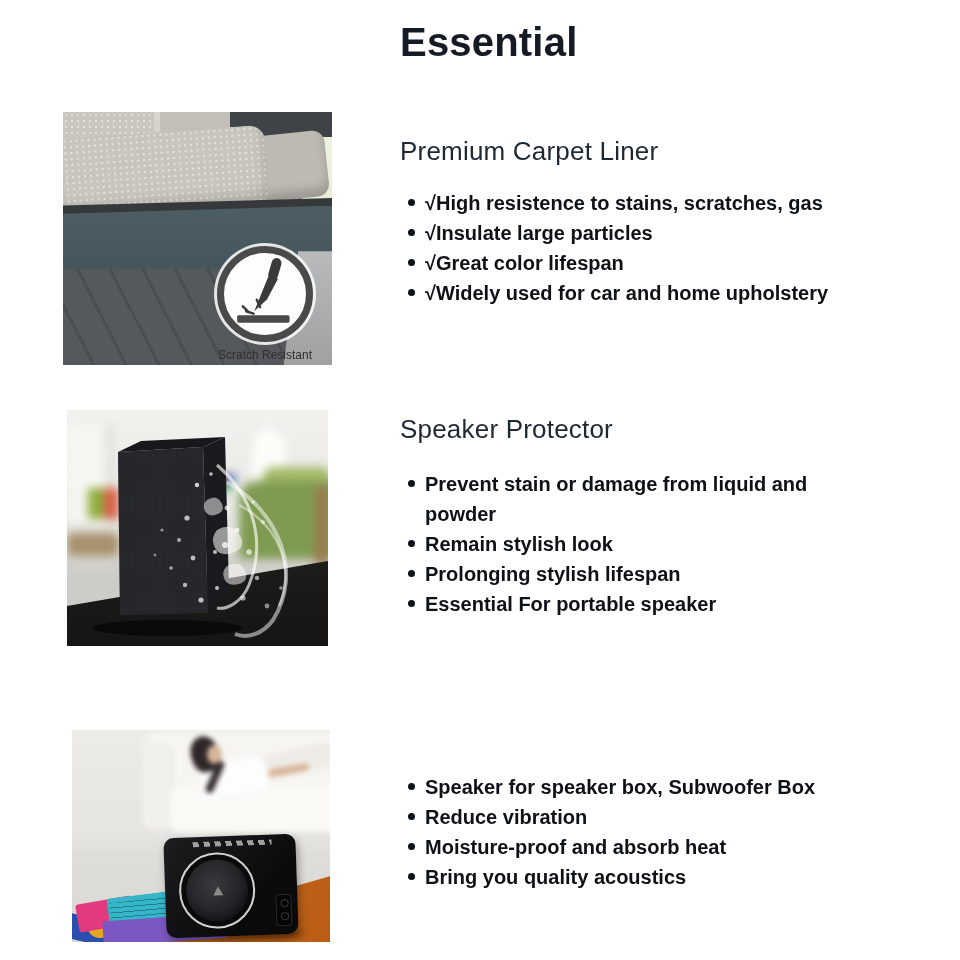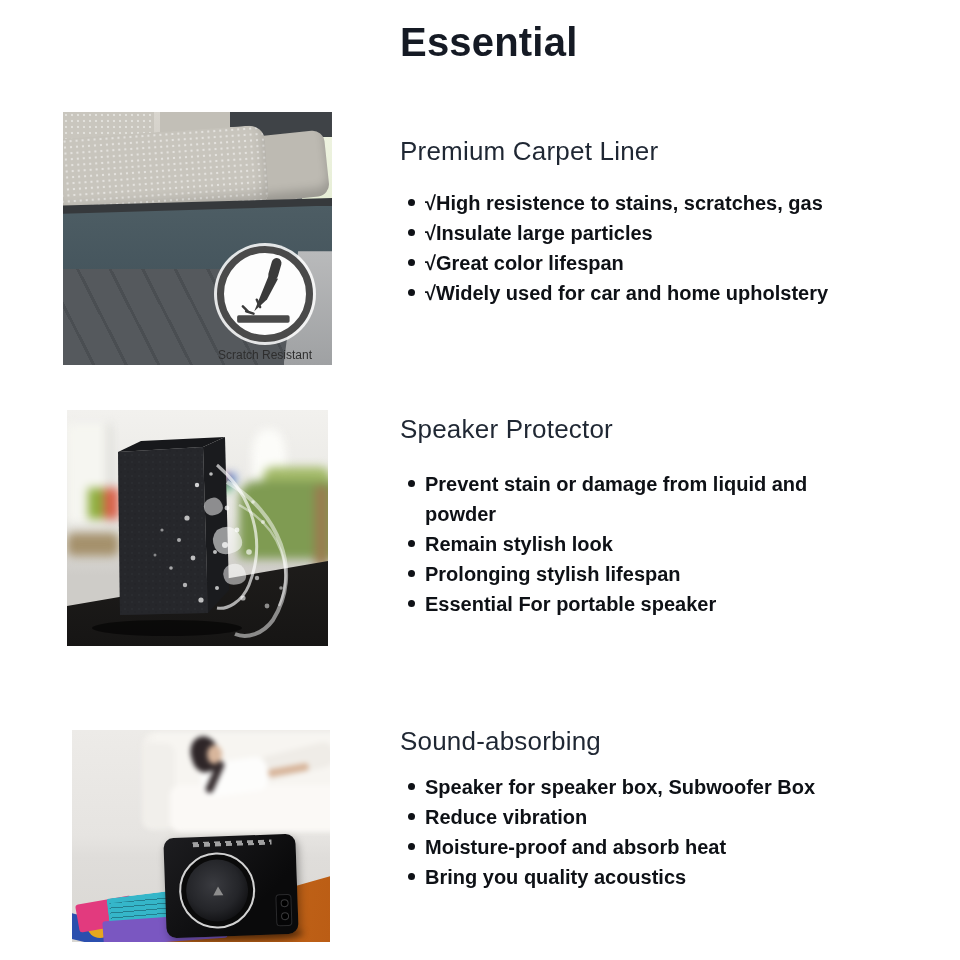--- a/index.html
+++ b/index.html
@@ -266,21 +266,20 @@
     <div class="subwoofer">
       <div class="toptext"></div>
       <div class="cone"></div>
       <div class="logo"></div>
       <div class="ports">
           <i class="p1"></i>
           <i class="p2"></i>
         </div>
     </div>
   </div>
-  <h2 class="section-heading" style="top:726px">Sound-absorbing</h2>
   <ul class="bullets b3">
     <li>Speaker for speaker box, Subwoofer Box</li>
     <li>Reduce vibration</li>
     <li>Moisture-proof and absorb heat</li>
     <li>Bring you quality acoustics</li>
   </ul>
 
 </div>
 
 </body></html>

